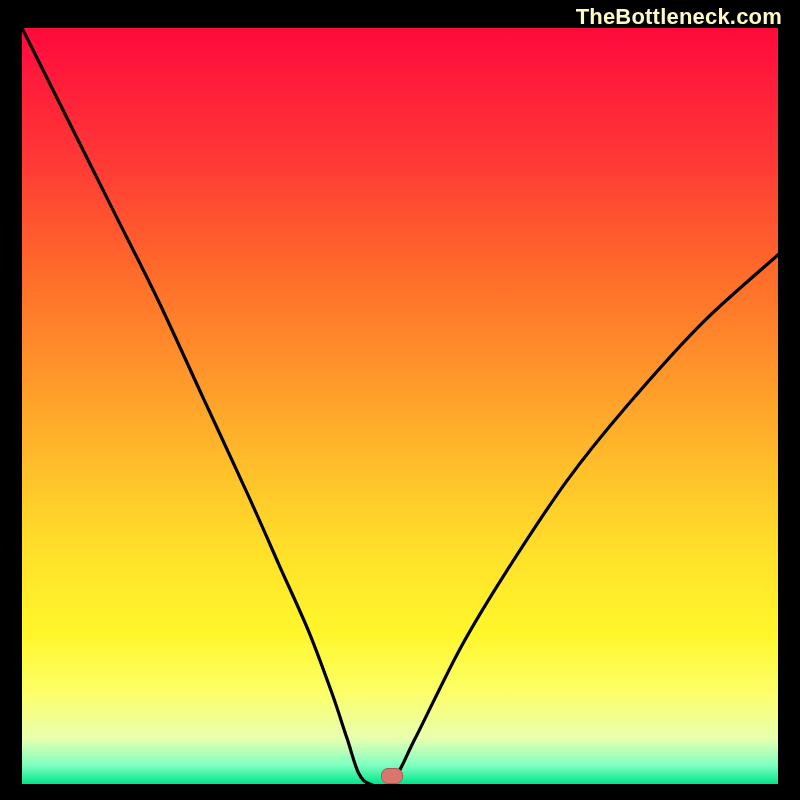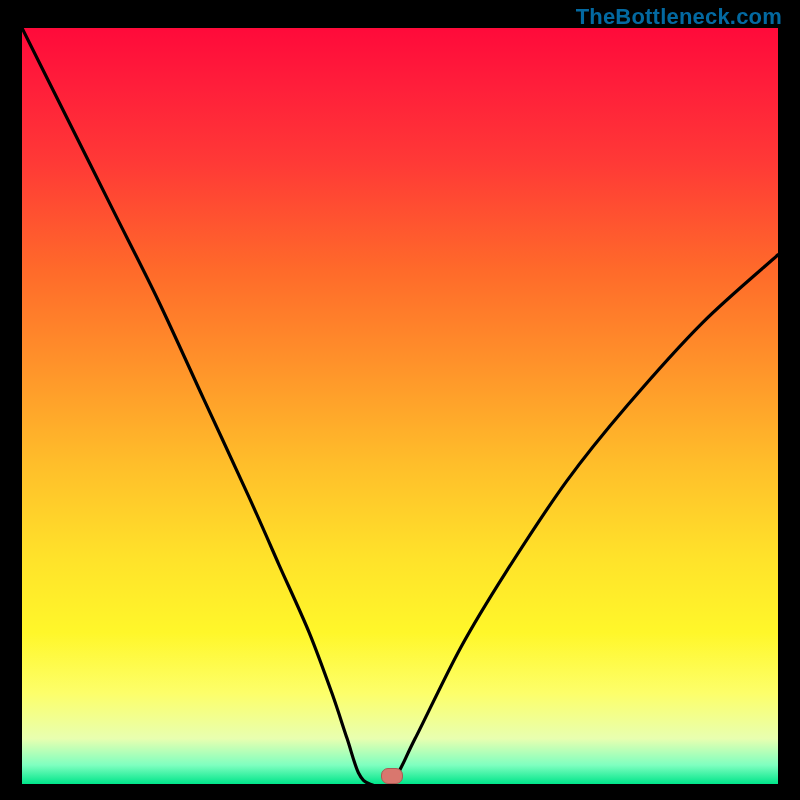--- a/index.html
+++ b/index.html
@@ -14,21 +14,21 @@
   .frame {
     position: relative;
     width: 800px;
     height: 800px;
     background: #000;
   }
   .watermark {
     position: absolute;
     top: 4px;
     right: 18px;
-    color: #0369a1;
+    color: #fef9c3;
     font-size: 22px;
     font-weight: 600;
     letter-spacing: 0.2px;
     z-index: 10;
     user-select: none;
   }
   .plot-area {
     position: absolute;
     left: 22px;
     top: 28px;

